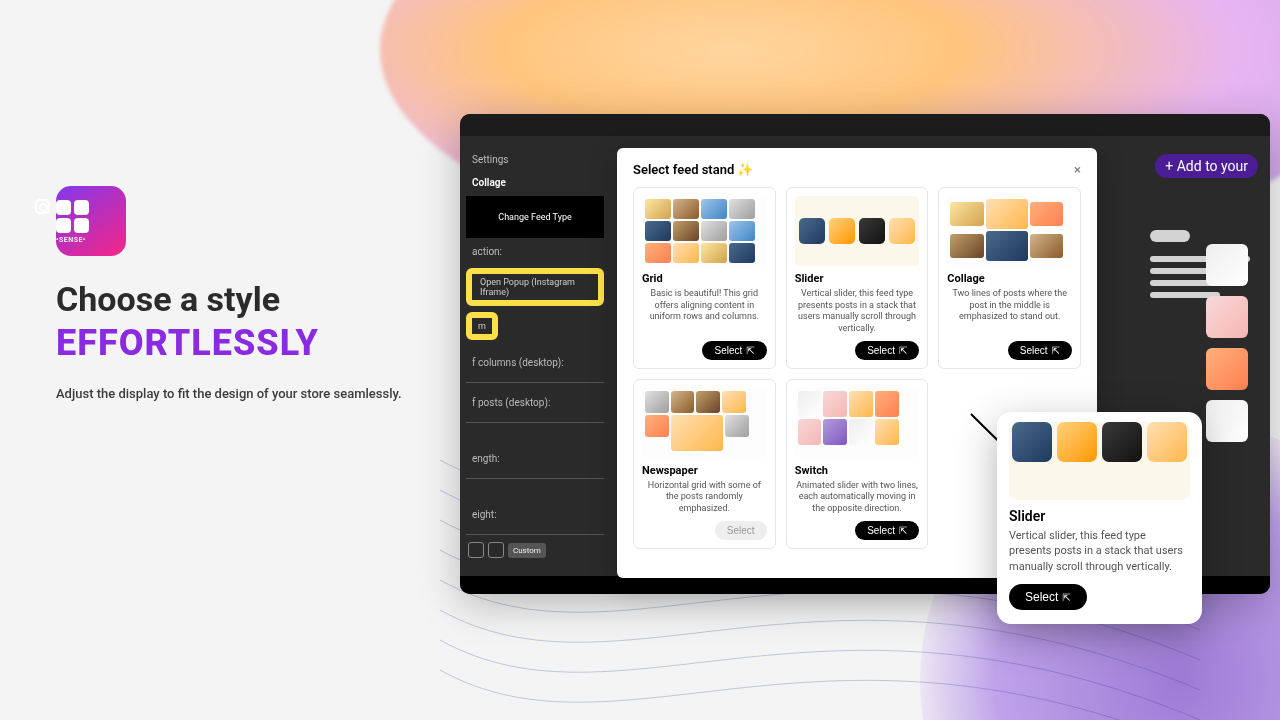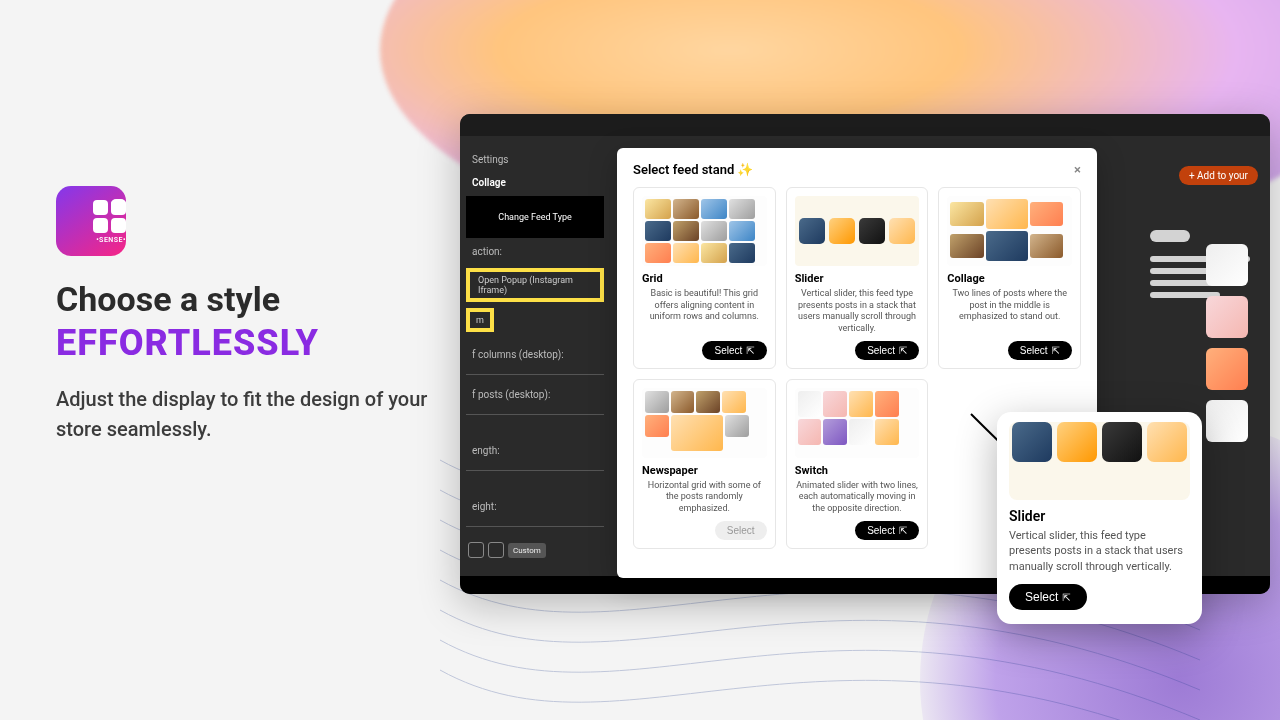--- a/index.html
+++ b/index.html
@@ -7,44 +7,44 @@
 
   
   .blob-top { position:absolute; top:-160px; left:380px; width:1000px; height:420px; border-radius:50%; background: radial-gradient(ellipse at 35% 50%, #ffd6a0 0%, #ffc57e 25%, #e8b5f1 55%, #c9a3e8 80%, rgba(201,163,232,0) 100%); filter: blur(2px); }
   .blob-br  { position:absolute; right:-160px; bottom:-220px; width:520px; height:520px; border-radius:50%; background: radial-gradient(circle at 50% 50%, #9d7bd5 0%, #bfa2ea 50%, rgba(191,162,234,0) 75%); }
 
   .wave { position:absolute; bottom:-60px; left:440px; width:760px; height:360px; pointer-events:none; opacity:.7; }
   .wave svg { width:100%; height:100%; }
 
   
   .leftcol { position:absolute; left:56px; top:186px; width:380px; }
-  .app-icon { width:70px; height:70px; border-radius:15px; background: linear-gradient(145deg,#8338ec,#f72585); display:flex; flex-direction:column; align-items:flex-end; justify-content:center; color:#fff; margin-bottom:24px; }
+  .app-icon { width:70px; height:70px; border-radius:15px; background: linear-gradient(145deg,#8338ec,#f72585); display:flex; flex-direction:column; align-items:flex-start; justify-content:center; color:#fff; margin-bottom:24px; }
   .app-icon .grid { display:grid; grid-template-columns:repeat(2,1fr); gap:3px; margin-top:3px;}
   .app-icon .grid div { width:15px; height:15px; background:#fff; border-radius:4px; }
   .app-icon .cam { width:15px; height:15px; border:2px solid #fff; border-radius:5px; position:relative; margin-bottom:-17px; margin-left:-21px; z-index:2;}
   .app-icon .cam::after{content:""; position:absolute; width:5px;height:5px;border:2px solid #fff;border-radius:50%; left:2px; top:2px;}
   .app-icon .sub { font-size:7px; letter-spacing:.5px; margin-top:3px; font-weight:600;}
   h1.title { font-size:34px; font-weight:700; color:#2b2b2b; line-height:1.15; }
   h1.title .accent { color:#8A2BE2; font-weight:800; letter-spacing:1px; display:block; margin-top:4px; font-size:36px;}
-  p.sub { margin-top:20px; font-size:20px; color:#3c3c3c; line-height:1.5; font-weight:500;}
+  p.sub { margin-top:20px; font-size:13px; color:#3c3c3c; line-height:1.5; font-weight:500;}
 
   
   .app-window { position:absolute; left:460px; top:114px; width:810px; height:480px; background:#2a2a2a; border-radius:10px; box-shadow:0 10px 40px rgba(0,0,0,.25); overflow:hidden; }
   .app-top { height:22px; background:#1c1c1c; }
   .app-sidebar { position:absolute; left:0; top:22px; width:150px; padding:10px 6px; font-size:10px; color:#bbb; }
   .app-sidebar .item { margin:4px 0; padding:4px 6px; border-radius:3px; }
   .app-sidebar .sel { background:#000; color:#fff; font-size:9px; text-align:center; padding:16px 4px; margin:4px 0;}
-  .app-pill { display:inline-block; border:4px solid #fde047; border-radius:0; padding:3px 8px; font-size:9px; color:#ccc; margin:3px 0;}
+  .app-pill { display:inline-block; border:6px solid #fde047; border-radius:6px; padding:3px 8px; font-size:9px; color:#ccc; margin:3px 0;}
   .app-swatches { position:absolute; left:8px; bottom:36px; display:flex; gap:4px; align-items:center;}
   .app-swatches .sw{ width:16px;height:16px;border:1px solid #888;border-radius:3px; background:#2a2a2a;}
   .app-swatches .cust{ font-size:8px; background:#555; color:#eee; padding:3px 5px; border-radius:3px;}
 
   
   .rside { position:absolute; right:12px; top:40px; width:140px; }
-  .addbtn { background:#c2410c; color:#fff; border-radius:14px; font-size:10px; padding:4px 10px; display:inline-block; float:right;margin-top:12px;}
+  .addbtn { background:#4c1d95; color:#fff; border-radius:14px; font-size:14px; padding:4px 10px; display:inline-block; float:right;}
   .right-thumbs { margin-top:90px; display:flex; flex-direction:column; gap:10px; align-items:flex-end; padding-right:10px;}
   .right-thumbs .th { width:42px; height:42px; border-radius:6px; }
   .skeleton { height:6px; background:#d3d3d3; border-radius:3px; margin:6px 0;}
   .skel-wrap {position:absolute; right:20px; top:110px; width:100px;}
 
   
   .modal { position:absolute; left:617px; top:148px; width:480px; height:430px; background:#fff; border-radius:6px; box-shadow:0 8px 28px rgba(0,0,0,.25); padding:14px 16px; }
   .modal-head { display:flex; justify-content:space-between; align-items:center; font-size:13px; font-weight:600; margin-bottom:10px; }
   .modal-head .x { color:#888; font-size:13px; cursor:pointer;}
   .cards { display:grid; grid-template-columns: repeat(3,1fr); gap:10px; }

